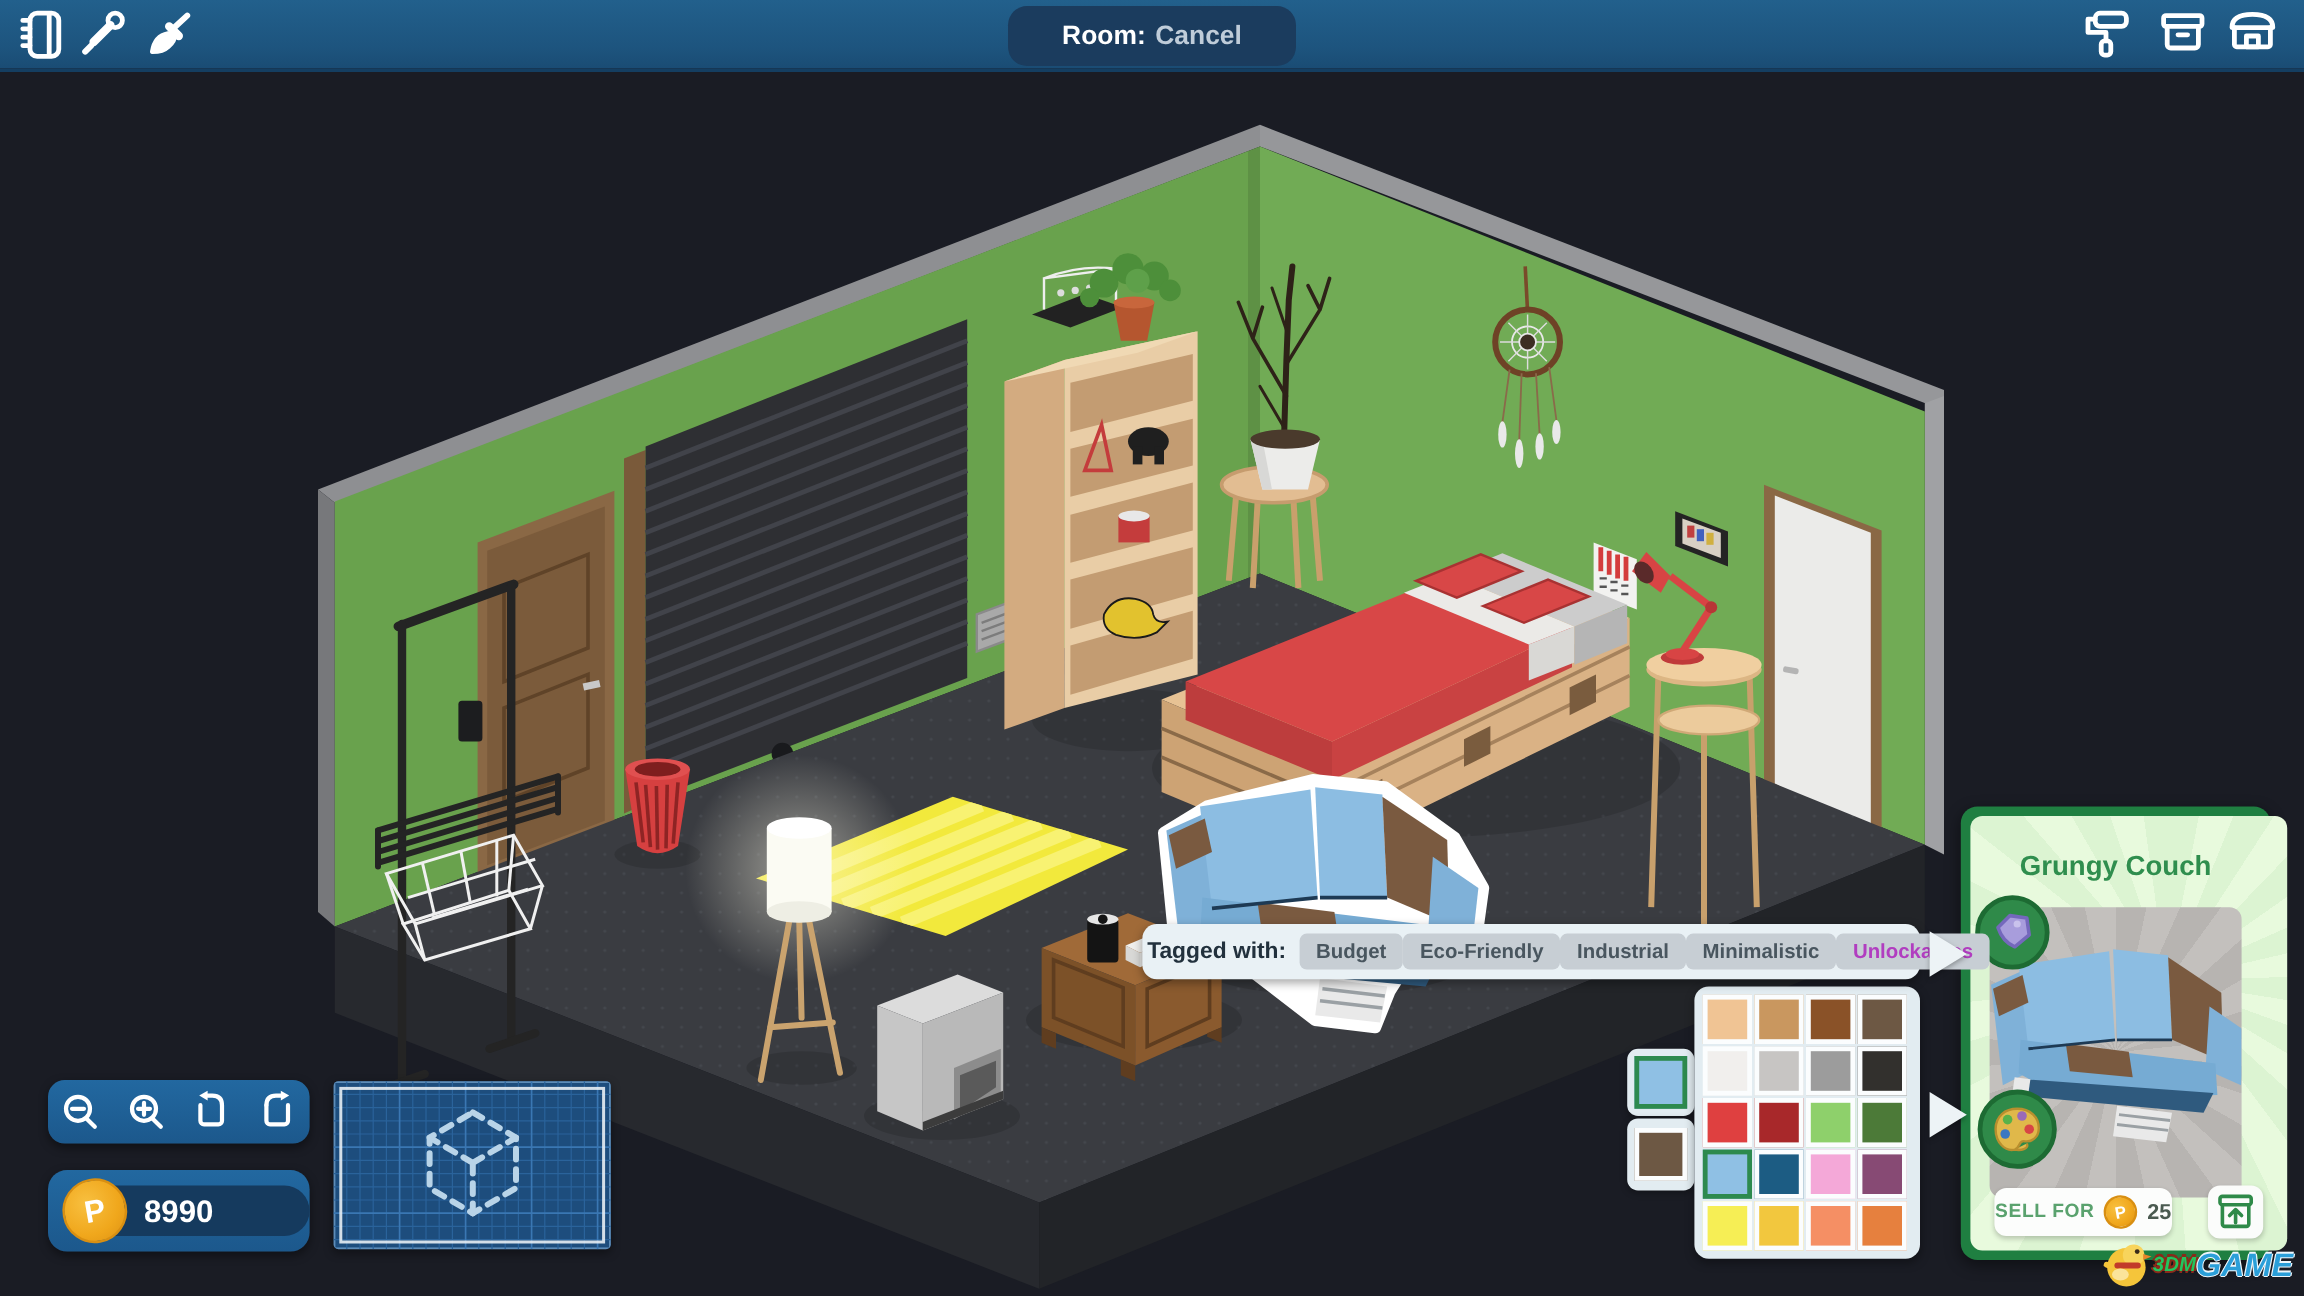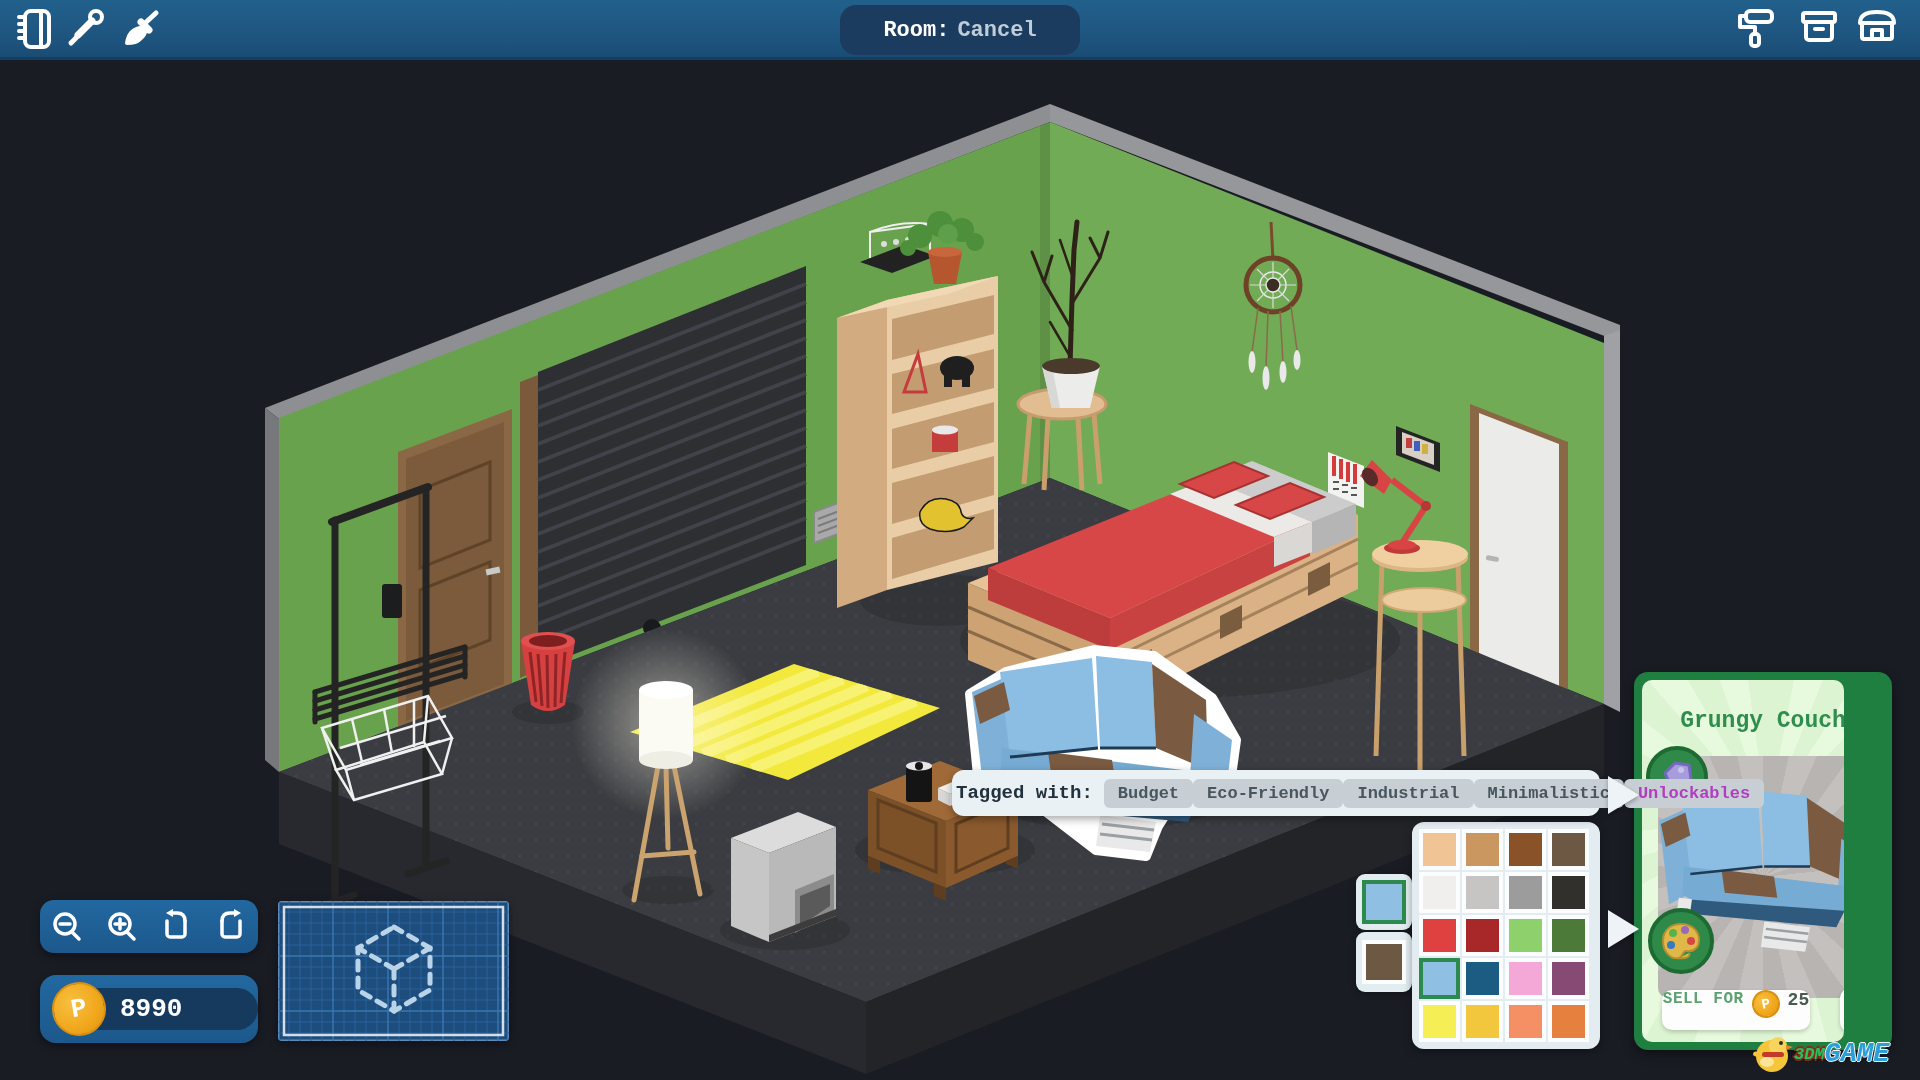--- a/index.html
+++ b/index.html
@@ -1,17 +1,17 @@
 <!DOCTYPE html>
 <html><head>
 <meta charset="utf-8">
 <style>
   html,body{margin:0;padding:0;background:#101218;}
   #root{position:relative;width:1920px;height:1080px;overflow:hidden;
-        background:#1a1c24;font-family:Liberation Mono, monospace;
+        background:#1a1c24;font-family:Liberation Sans, sans-serif;
         -webkit-font-smoothing:antialiased;}
   .abs{position:absolute;}
   svg{display:block;}
 
   
   #topbar{left:0;top:0;width:1920px;height:57px;
     background:linear-gradient(#22608c,#1d547e 70%,#1a4c74);
     border-bottom:3px solid #143e61;z-index:30;}
   .tb-icon{position:absolute;top:6px;width:46px;height:46px;cursor:pointer;}
   #room-pill{position:absolute;left:840px;top:5px;width:240px;height:50px;
@@ -39,32 +39,32 @@
   .swatch-selected{border-color:#2d8a4e !important;}
   .cur-swatch-box{background:#e2ecf1;border-radius:9px;display:flex;align-items:center;
     justify-content:center;z-index:18;box-shadow:0 2px 6px rgba(0,0,0,.3);}
 
   
   #cancel-tab{left:1646px;top:632px;width:236px;height:48px;background:#9c9c9c;
     border-radius:10px 10px 0 0;display:flex;align-items:center;justify-content:center;
     color:#f7f7f7;font-weight:bold;font-size:19px;z-index:15;cursor:pointer;}
   #item-panel{left:1634px;top:672px;width:258px;height:378px;background:#1f7f41;border-radius:14px;
     z-index:16;box-shadow:0 4px 12px rgba(0,0,0,.45);}
-  #item-panel .inner{position:absolute;left:8px;top:8px;width:202px;height:362px;border-radius:10px;
+  #item-panel .inner{position:absolute;left:8px;top:8px;width:244px;height:362px;border-radius:10px;
     background:repeating-conic-gradient(from 0deg at 62% 38%, #dcf4d2 0deg 11deg, #e8fadd 11deg 22deg);
-    overflow:hidden;}
+    overflow:hidden;padding-left:20px;}
   #item-title{position:absolute;left:0;top:28px;width:242px;text-align:center;
     color:#2f8e4e;font-weight:bold;font-size:23px;}
   #preview-box{position:absolute;left:16px;top:76px;width:210px;height:242px;border-radius:10px;
     background:repeating-conic-gradient(from 0deg at 50% 50%, #b7b4b1 0deg 12deg, #c3c0bd 12deg 24deg);
     overflow:hidden;}
   .badge{position:absolute;width:54px;height:54px;border-radius:50%;
     background:#2f8a49;border:4px solid #1d6b33;display:flex;align-items:center;justify-content:center;}
   #sell-btn{position:absolute;left:20px;top:310px;width:148px;height:40px;background:#fcfdfc;
-    border-radius:10px;display:flex;align-items:flex-start;justify-content:center;gap:8px;cursor:pointer;
+    border-radius:10px;display:flex;align-items:center;justify-content:center;gap:8px;cursor:pointer;
     box-shadow:0 2px 4px rgba(0,0,0,.2);}
   #sell-btn .sell-lbl{color:#5aa26e;font-weight:bold;font-size:16px;letter-spacing:.5px;}
   #sell-btn .price{color:#4a5a50;font-weight:bold;font-size:18px;}
   #stash-btn{position:absolute;left:198px;top:308px;width:46px;height:44px;background:#fbfcfb;
     border-radius:10px;display:flex;align-items:center;justify-content:center;cursor:pointer;
     box-shadow:0 2px 4px rgba(0,0,0,.2);}
   .coin{background:radial-gradient(circle at 38% 35%,#f8c040,#f0a71c 60%,#dd9214);
     border:2px solid #d88f12;border-radius:50%;color:#fff;font-weight:bold;
     display:flex;align-items:center;justify-content:center;transform:rotate(-10deg);}
 

